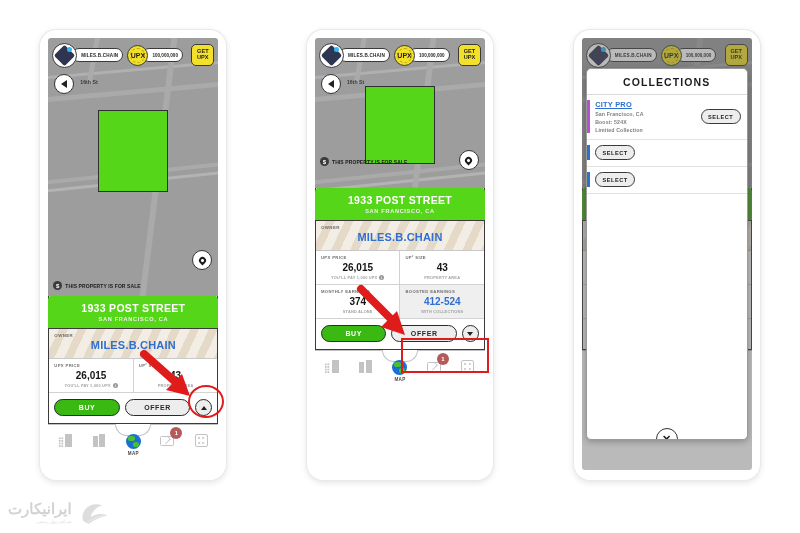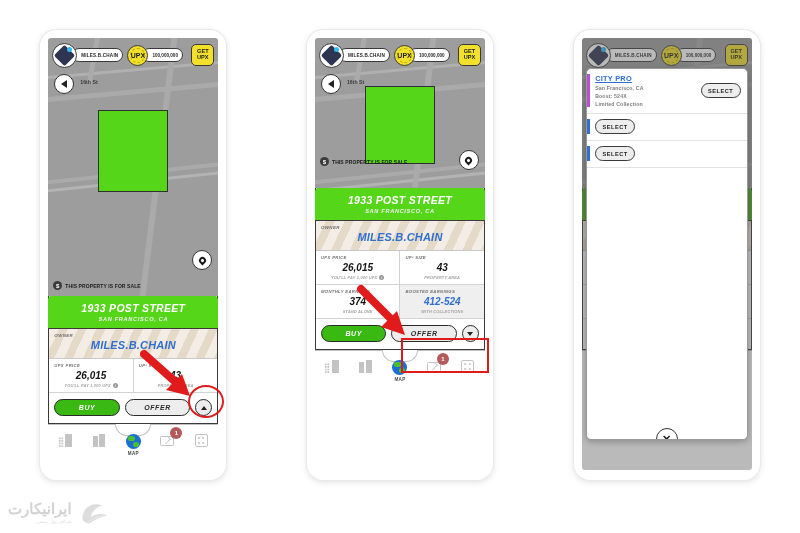--- a/index.html
+++ b/index.html
@@ -97,21 +97,21 @@
   .pinshape::after{content:'';position:absolute;width:2.6px;height:2.6px;border-radius:50%;background:#fff;left:2.2px;top:2.2px;}
 
   .forsale {
     position:absolute; left:5px; bottom:6px; z-index:5;
     display:flex; align-items:center; gap:3px;
     font-size:5px; font-weight:bold; color:#1c1c1c; letter-spacing:.1px;
   }
   .fs-ico { width:9px;height:9px;border-radius:50%; background:#3b3b3b; color:#fff; font-size:6px; display:flex; align-items:center; justify-content:center; font-weight:bold;}
 
   
-  .card { background:#fff; border:1.3px solid #3a3a3a; border-top:none; flex:none;font-style:italic; }
+  .card { background:#fff; border:1.3px solid #3a3a3a; border-top:none; flex:none; }
   .card-head {
     background:#55d619; padding:7px 4px 6px; text-align:center;
     border-top-left-radius:5px; border-top-right-radius:5px;
     border-bottom:1.3px solid #3a3a3a; margin:-1px -1px 0 -1px;
   }
   .addr { font-size:10.5px; font-weight:bold; color:#fff; letter-spacing:.3px; }
   .city { font-size:5.6px; font-weight:bold; color:#f0f0f0; letter-spacing:.7px; margin-top:2px; }
 
   .owner-row { position:relative; background:#ece3d6; padding:4px 5px 7px; border-bottom:1px solid #c9c9c9; overflow:hidden;}
   .owner-row::before{content:'';position:absolute;inset:0;background:
@@ -582,20 +582,21 @@
                 <i style="left:6.5px;top:6.5px"></i>
             </div>
             <div class="nav-lbl"></div>
           </div>
         </div>
       </div>
 
       <div class="dim"></div>
 
       <div class="modal">
+        <div class="modal-title">COLLECTIONS</div>
         <div class="coll-list">
 
           <div class="coll">
             <div class="coll-bar" style="background:#b84fd1"></div>
             <div class="coll-info">
               <div class="coll-name">CITY PRO</div>
               <div class="coll-line">San Francisco, CA</div>
               <div class="coll-line">Boost: 524X</div>
               <div class="coll-line">Limited Collection</div>
             </div>

